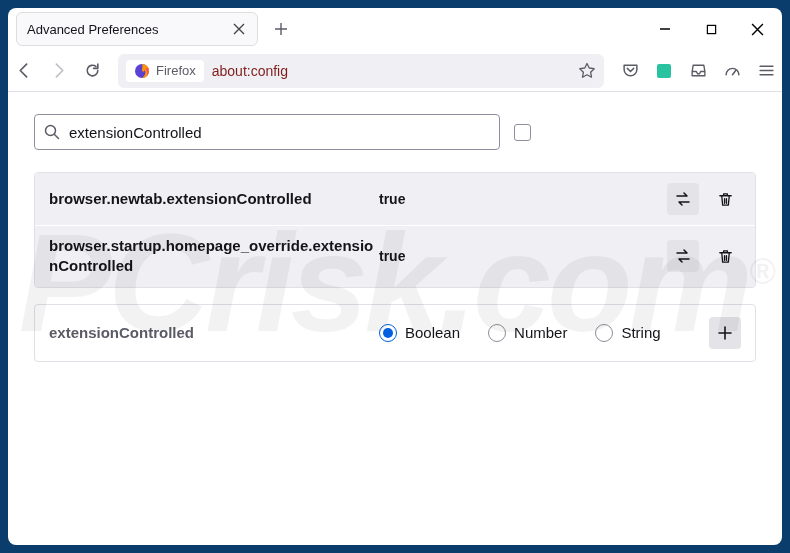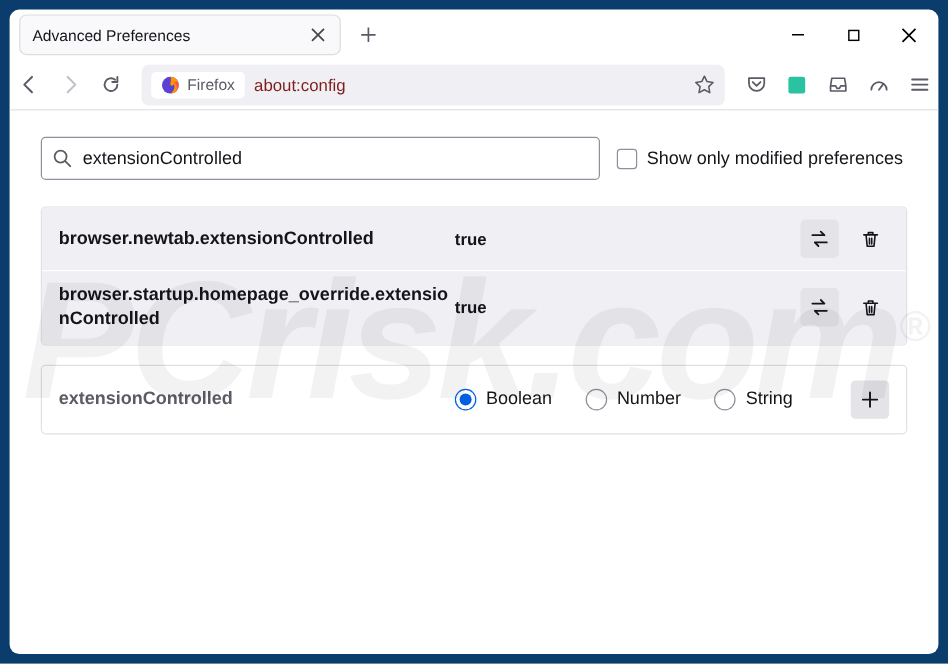--- a/index.html
+++ b/index.html
@@ -1,19 +1,19 @@
 <!DOCTYPE html>
 <html><head>
 <meta charset="utf-8">
 <style>
 * { box-sizing: border-box; margin: 0; padding: 0; font-family: -apple-system, BlinkMacSystemFont, "Segoe UI", Arial, sans-serif; }
 body { width: 790px; height: 553px; background: #0a3d6b; padding: 8px; overflow: hidden; position: relative; }
 .window { background: #fff; border-radius: 8px; width: 100%; height: 100%; overflow: hidden; display: flex; flex-direction: column; }
 .titlebar { display: flex; align-items: center; height: 42px; padding: 0 2px; }
-.tab { display: flex; align-items: center; background: #f9f9fb; border: 1px solid #ddd; border-radius: 6px; padding: 0 10px; height: 34px; margin-left: 6px; width: 268px; }
+.tab { display: flex; align-items: center; background: #f9f9fb; border: 1px solid #ddd; border-radius: 6px; padding: 0 10px; height: 34px; margin-left: 6px; width: 242px; }
 .tab-title { font-size: 13px; color: #15141a; flex: 1; }
 .tab-close { width: 16px; height: 16px; color: #444; cursor: pointer; display: flex; align-items: center; justify-content: center; }
 .new-tab { width: 30px; height: 30px; display: flex; align-items: center; justify-content: center; margin-left: 8px; color: #5b5b66; cursor: pointer; }
 .winctrls { margin-left: auto; display: flex; }
 .winbtn { width: 46px; height: 38px; display: flex; align-items: center; justify-content: center; color: #000; cursor: pointer; }
 .toolbar { display: flex; align-items: center; height: 42px; padding: 0 0; gap: 2px; border-bottom: 1px solid #e0e0e6; }
 .nav-btn { width: 32px; height: 32px; display: flex; align-items: center; justify-content: center; color: #5b5b66; border-radius: 4px; cursor: pointer; }
 .nav-btn.disabled { color: #bfbfc6; }
 .addrbar { flex: 1; display: flex; align-items: center; height: 34px; background: #f0f0f4; border-radius: 6px; margin: 0 8px; padding: 0 8px; }
 .ff-chip { display: flex; align-items: center; background: #fff; border-radius: 4px; padding: 3px 8px; margin-right: 8px; gap: 6px; }
@@ -146,21 +146,20 @@
     <div class="search-row">
       <div class="search-box">
         <span class="sicon"><svg viewBox="0 0 18 18">
               <circle cx="7.5" cy="7.5" r="5" stroke="currentColor" stroke-width="1.5" fill="none"></circle>
               <path d="M11.5 11.5l4 4" stroke="currentColor" stroke-width="1.5" stroke-linecap="round"></path>
             </svg></span>
         <input type="text" value="extensionControlled" style="">
       </div>
       <label class="chk-wrap">
         <span class="chk"></span>
-        <span>Show only modified preferences</span>
       </label>
     </div>
 
     <div class="pref-list">
       <div class="pref-row">
         <div class="pref-name">browser.newtab.extensionControlled</div>
         <div class="pref-val">true</div>
         <div class="row-btns">
           <div class="ibtn">
               <svg width="18" height="18" viewBox="0 0 18 18">

